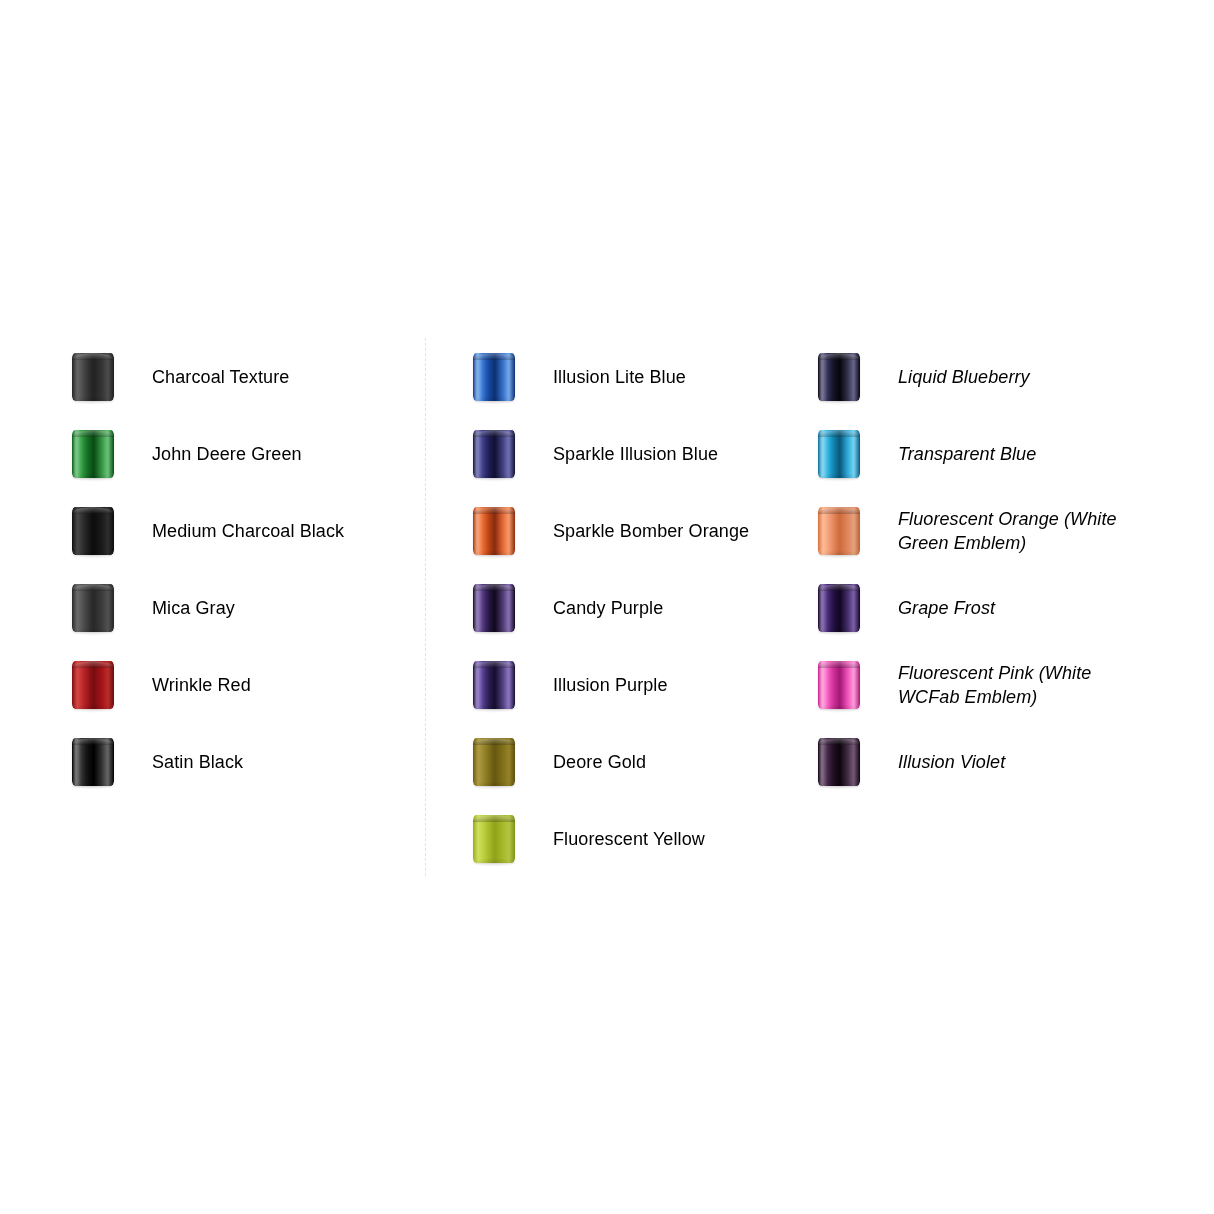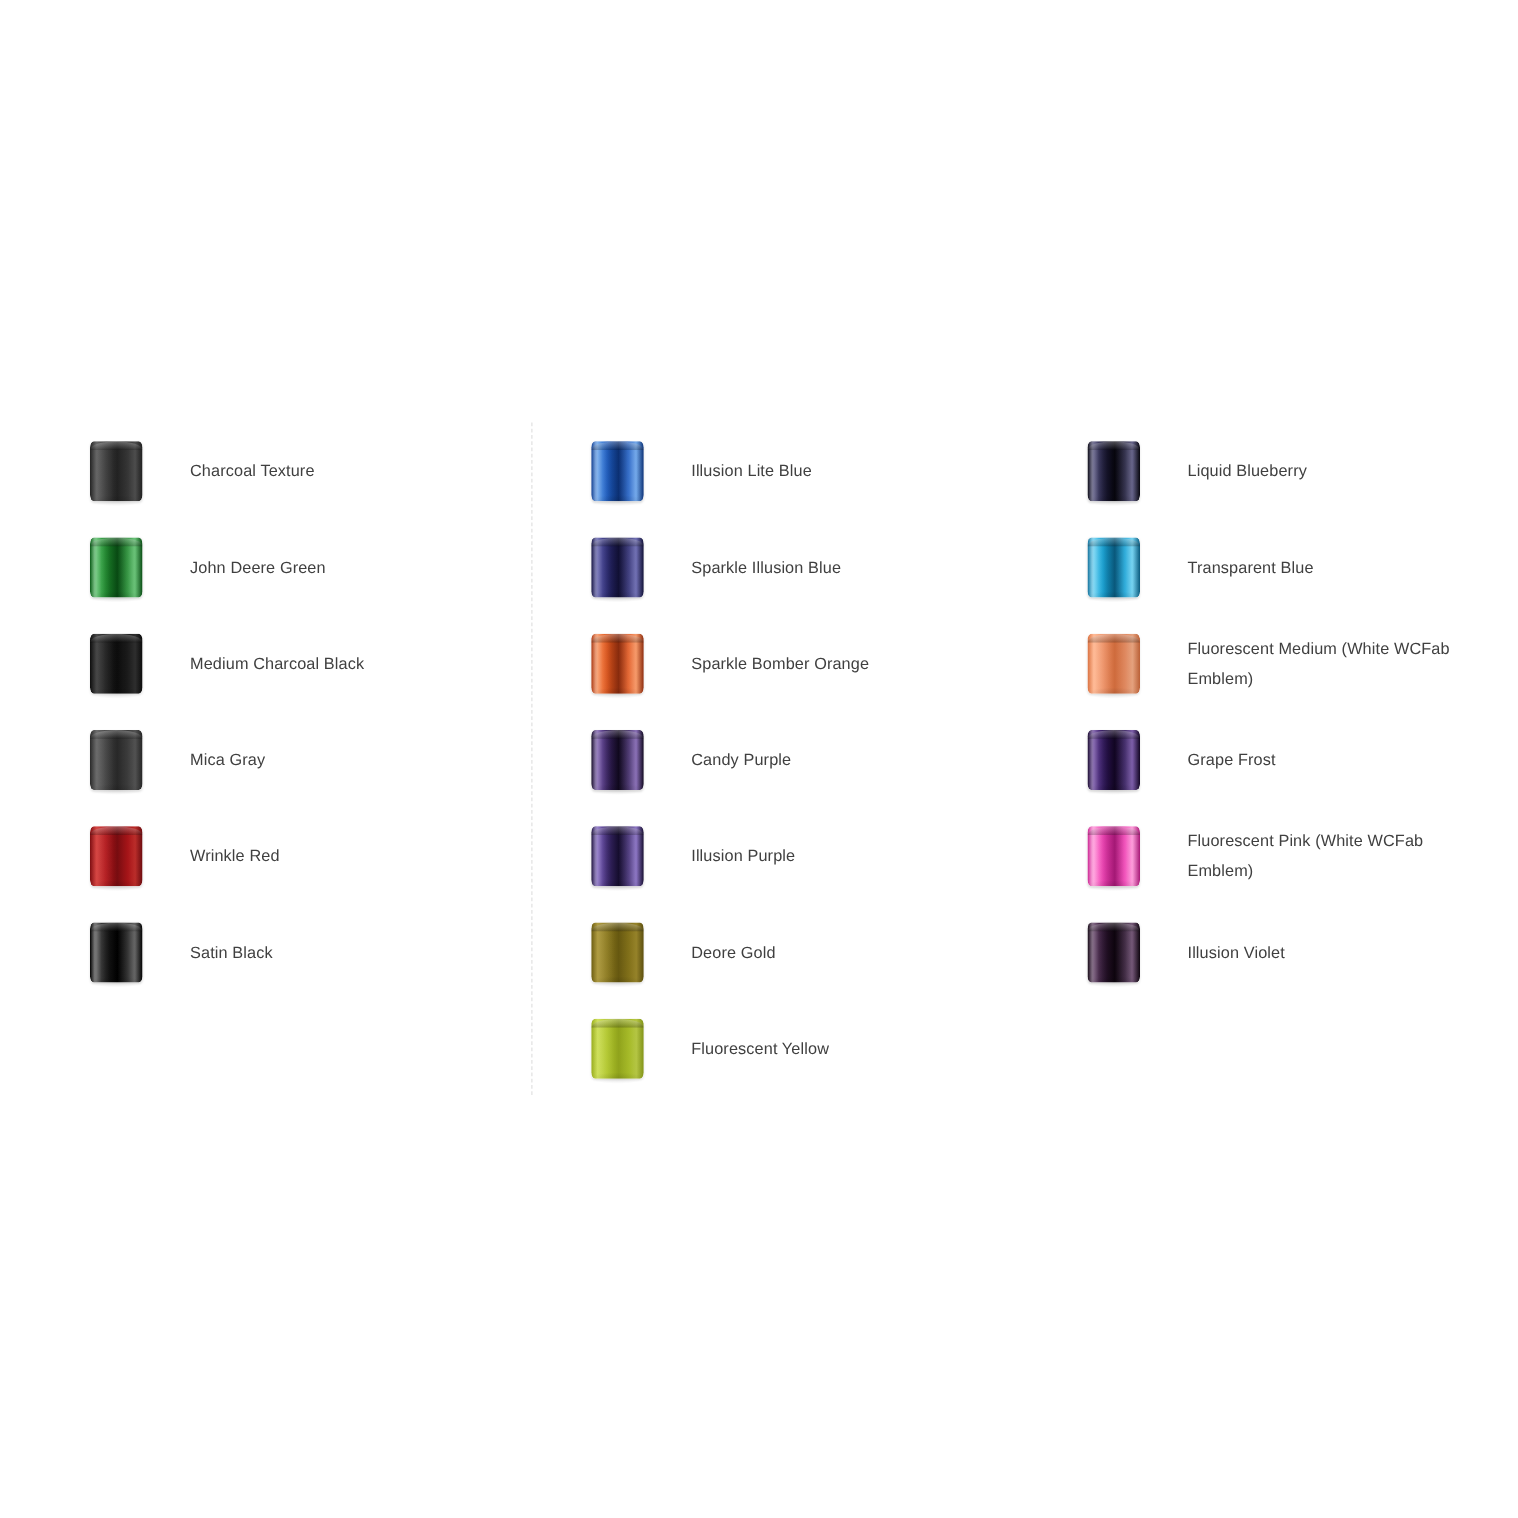--- a/index.html
+++ b/index.html
@@ -25,21 +25,21 @@
   }
 
   
   .column {
     position: absolute;
     top: 338px;
     width: 370px;
   }
   .column.col-0 { left: 36px;  }
   .column.col-1 { left: 437px; }
-  .column.col-2 { left: 834px; }
+  .column.col-2 { left: 782px; font-style: italic; }
 
   
   .column-divider {
     position: absolute;
     left: 425px;
     top: 338px;
     width: 0;
     height: 538px;
     border-left: 1px dashed #e2e2e2;
   }
@@ -120,23 +120,23 @@
     transform: translateX(-50%);
     bottom: 10px;
     width: 44px;
     height: 9px;
     border-radius: 50%;
     background: radial-gradient(ellipse at center, rgba(0,0,0,0.10), rgba(0,0,0,0) 72%);
     pointer-events: none;
   }
 
   .swatch-label {
-    font-size: 13px;
+    font-size: 18px;
     line-height: 24px;
-    color: #404040;
+    color: #000000;
     letter-spacing: 0.1px;
     padding-left: 2px;
     max-width: 240px;
   }
   .column.col-2 .swatch-label { max-width: 232px; }
 </style>
 </head>
 <body>
 
 <div id="swatch-board">
@@ -313,21 +313,21 @@
       </div>
       <div class="swatch-row">
         <div class="swatch-thumb">
           <div class="cylinder matte">
             <div class="body" style="background: linear-gradient(90deg, rgb(217, 112, 63) 0%, rgb(255, 180, 140) 12%, rgb(242, 148, 104) 30%, rgb(217, 112, 63) 52%, rgb(242, 148, 104) 72%, rgb(255, 180, 140) 86%, rgb(217, 112, 63) 100%);"></div>
             <div class="gloss"></div>
             <div class="rim"></div>
           </div>
           <div class="reflection"></div>
         </div>
-        <div class="swatch-label">Fluorescent Medium (White WCFab Emblem)</div>
+        <div class="swatch-label">Fluorescent Orange (White Green Emblem)</div>
       </div>
       <div class="swatch-row">
         <div class="swatch-thumb">
           <div class="cylinder">
             <div class="body" style="background: linear-gradient(90deg, rgb(21, 6, 41) 0%, rgb(90, 51, 146) 12%, rgb(48, 23, 92) 30%, rgb(21, 6, 41) 52%, rgb(48, 23, 92) 72%, rgb(90, 51, 146) 86%, rgb(21, 6, 41) 100%);"></div>
             <div class="gloss"></div>
             <div class="rim"></div>
           </div>
           <div class="reflection"></div>
         </div>

